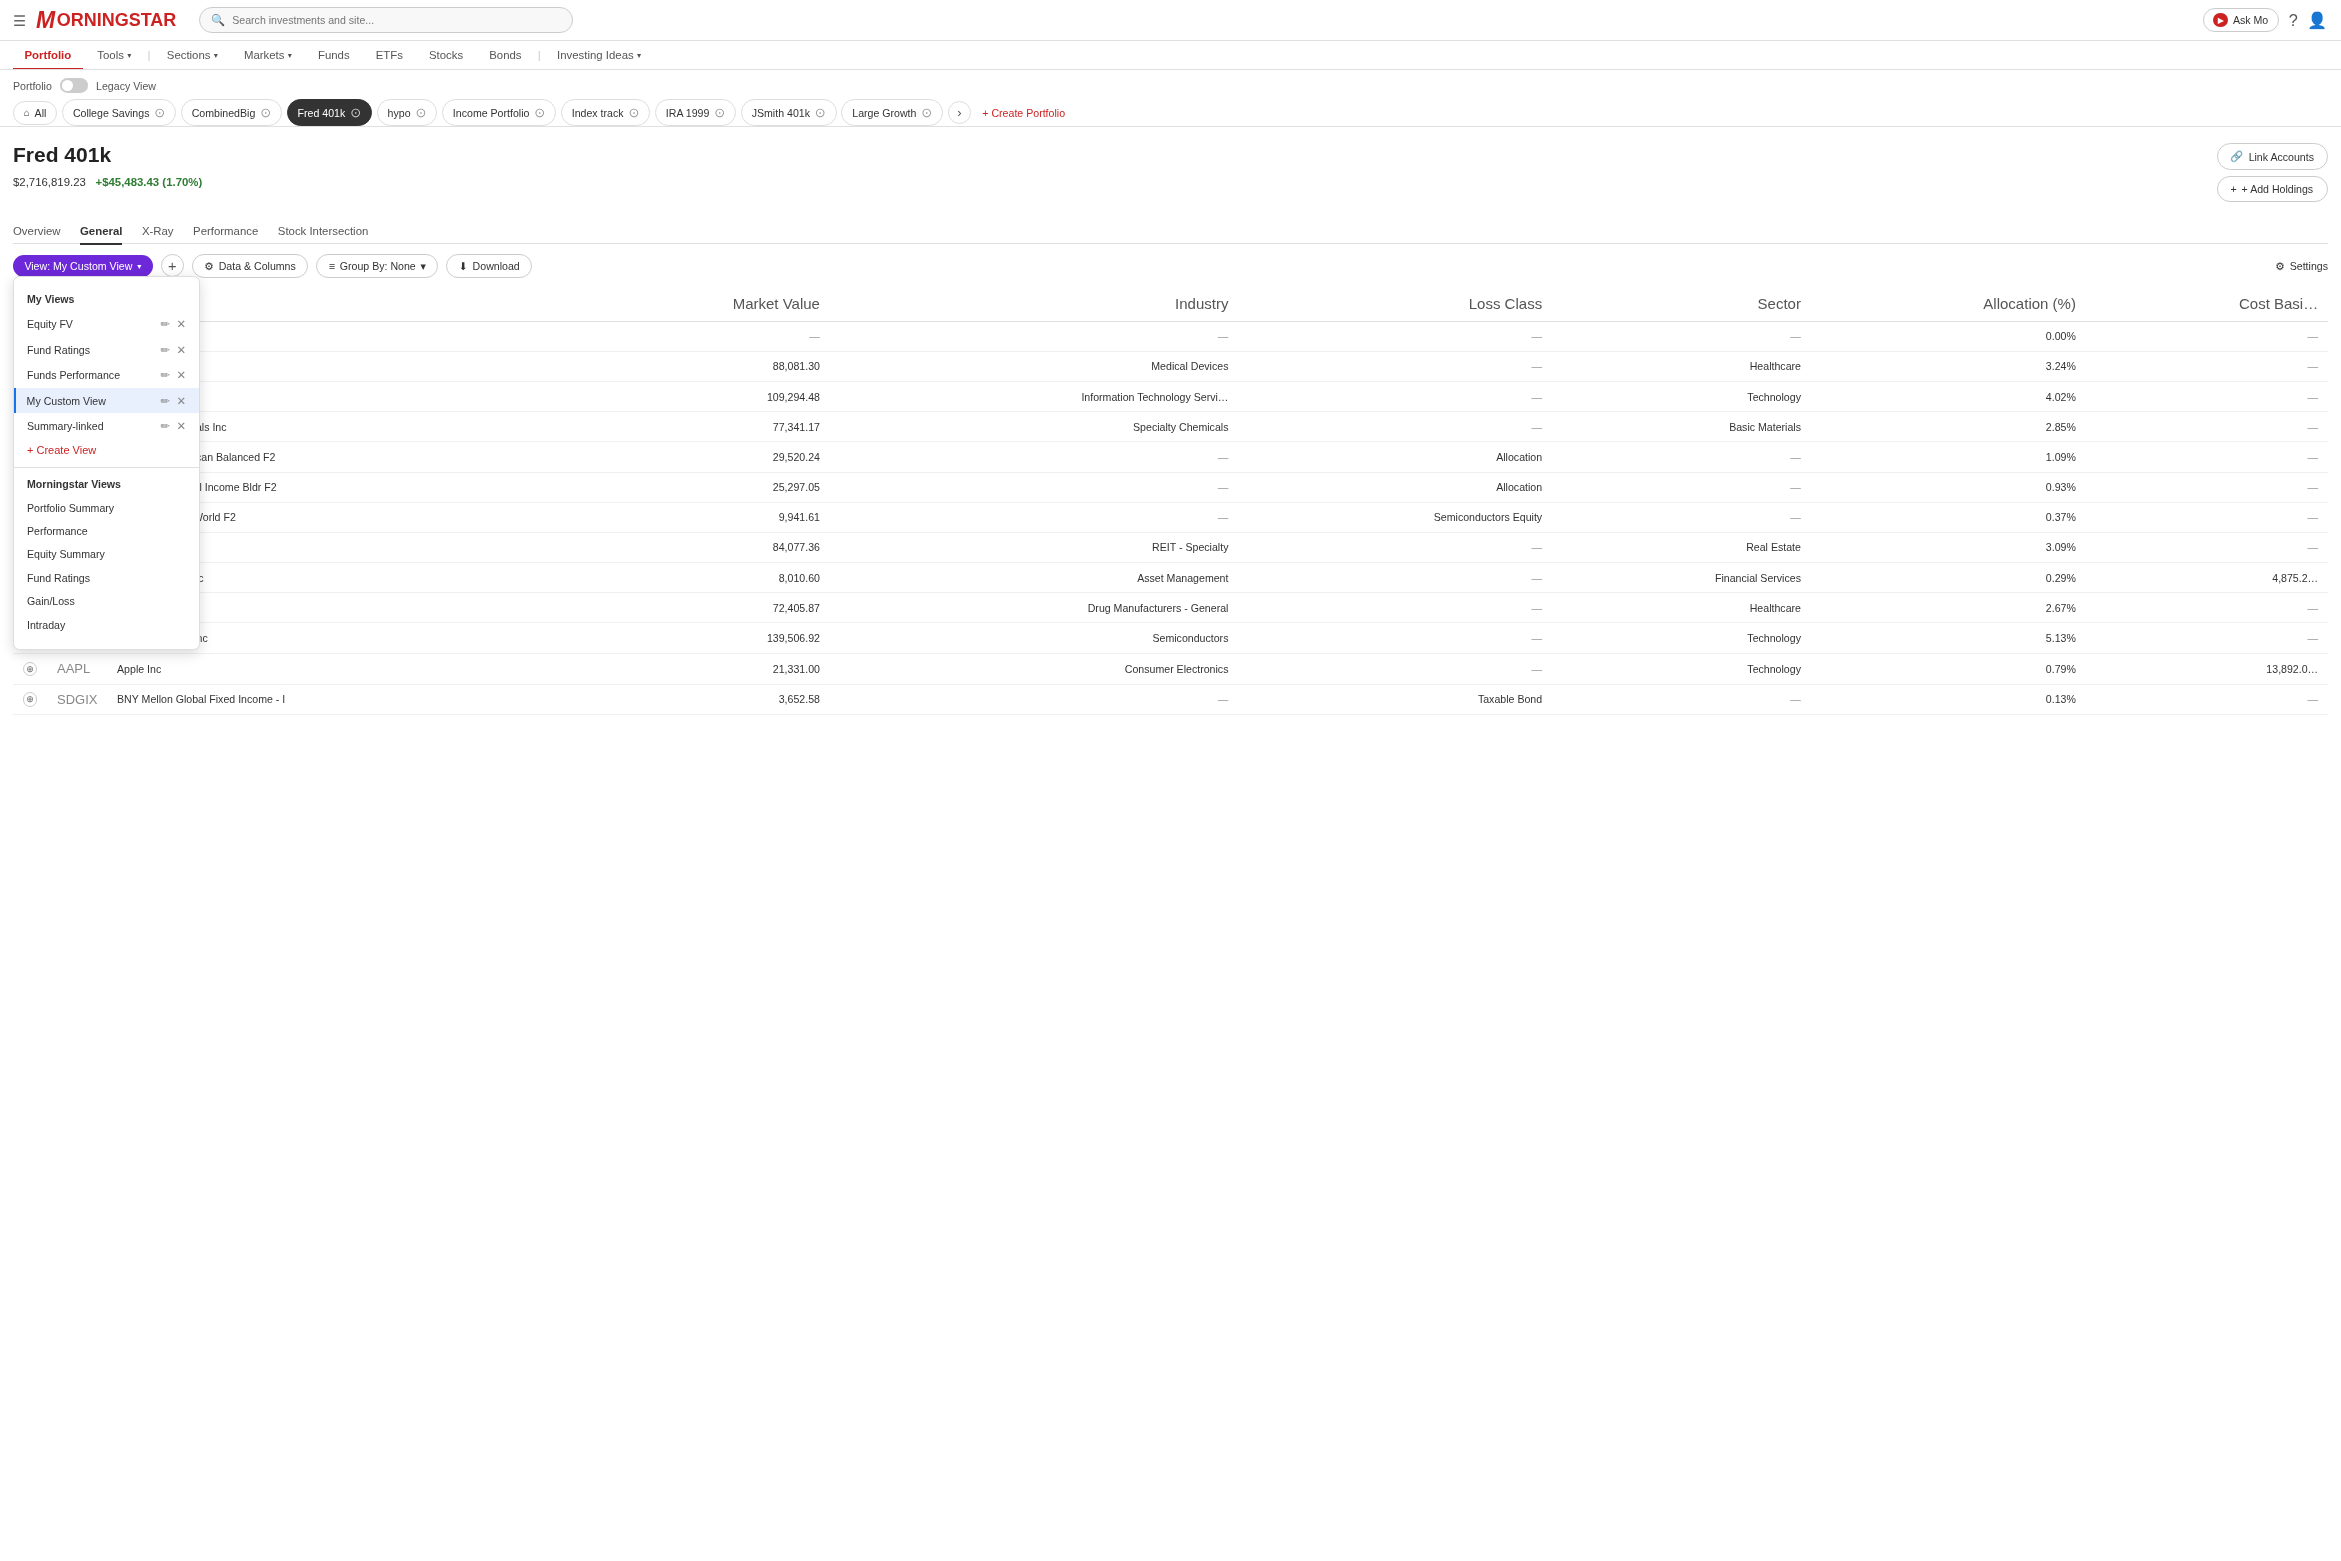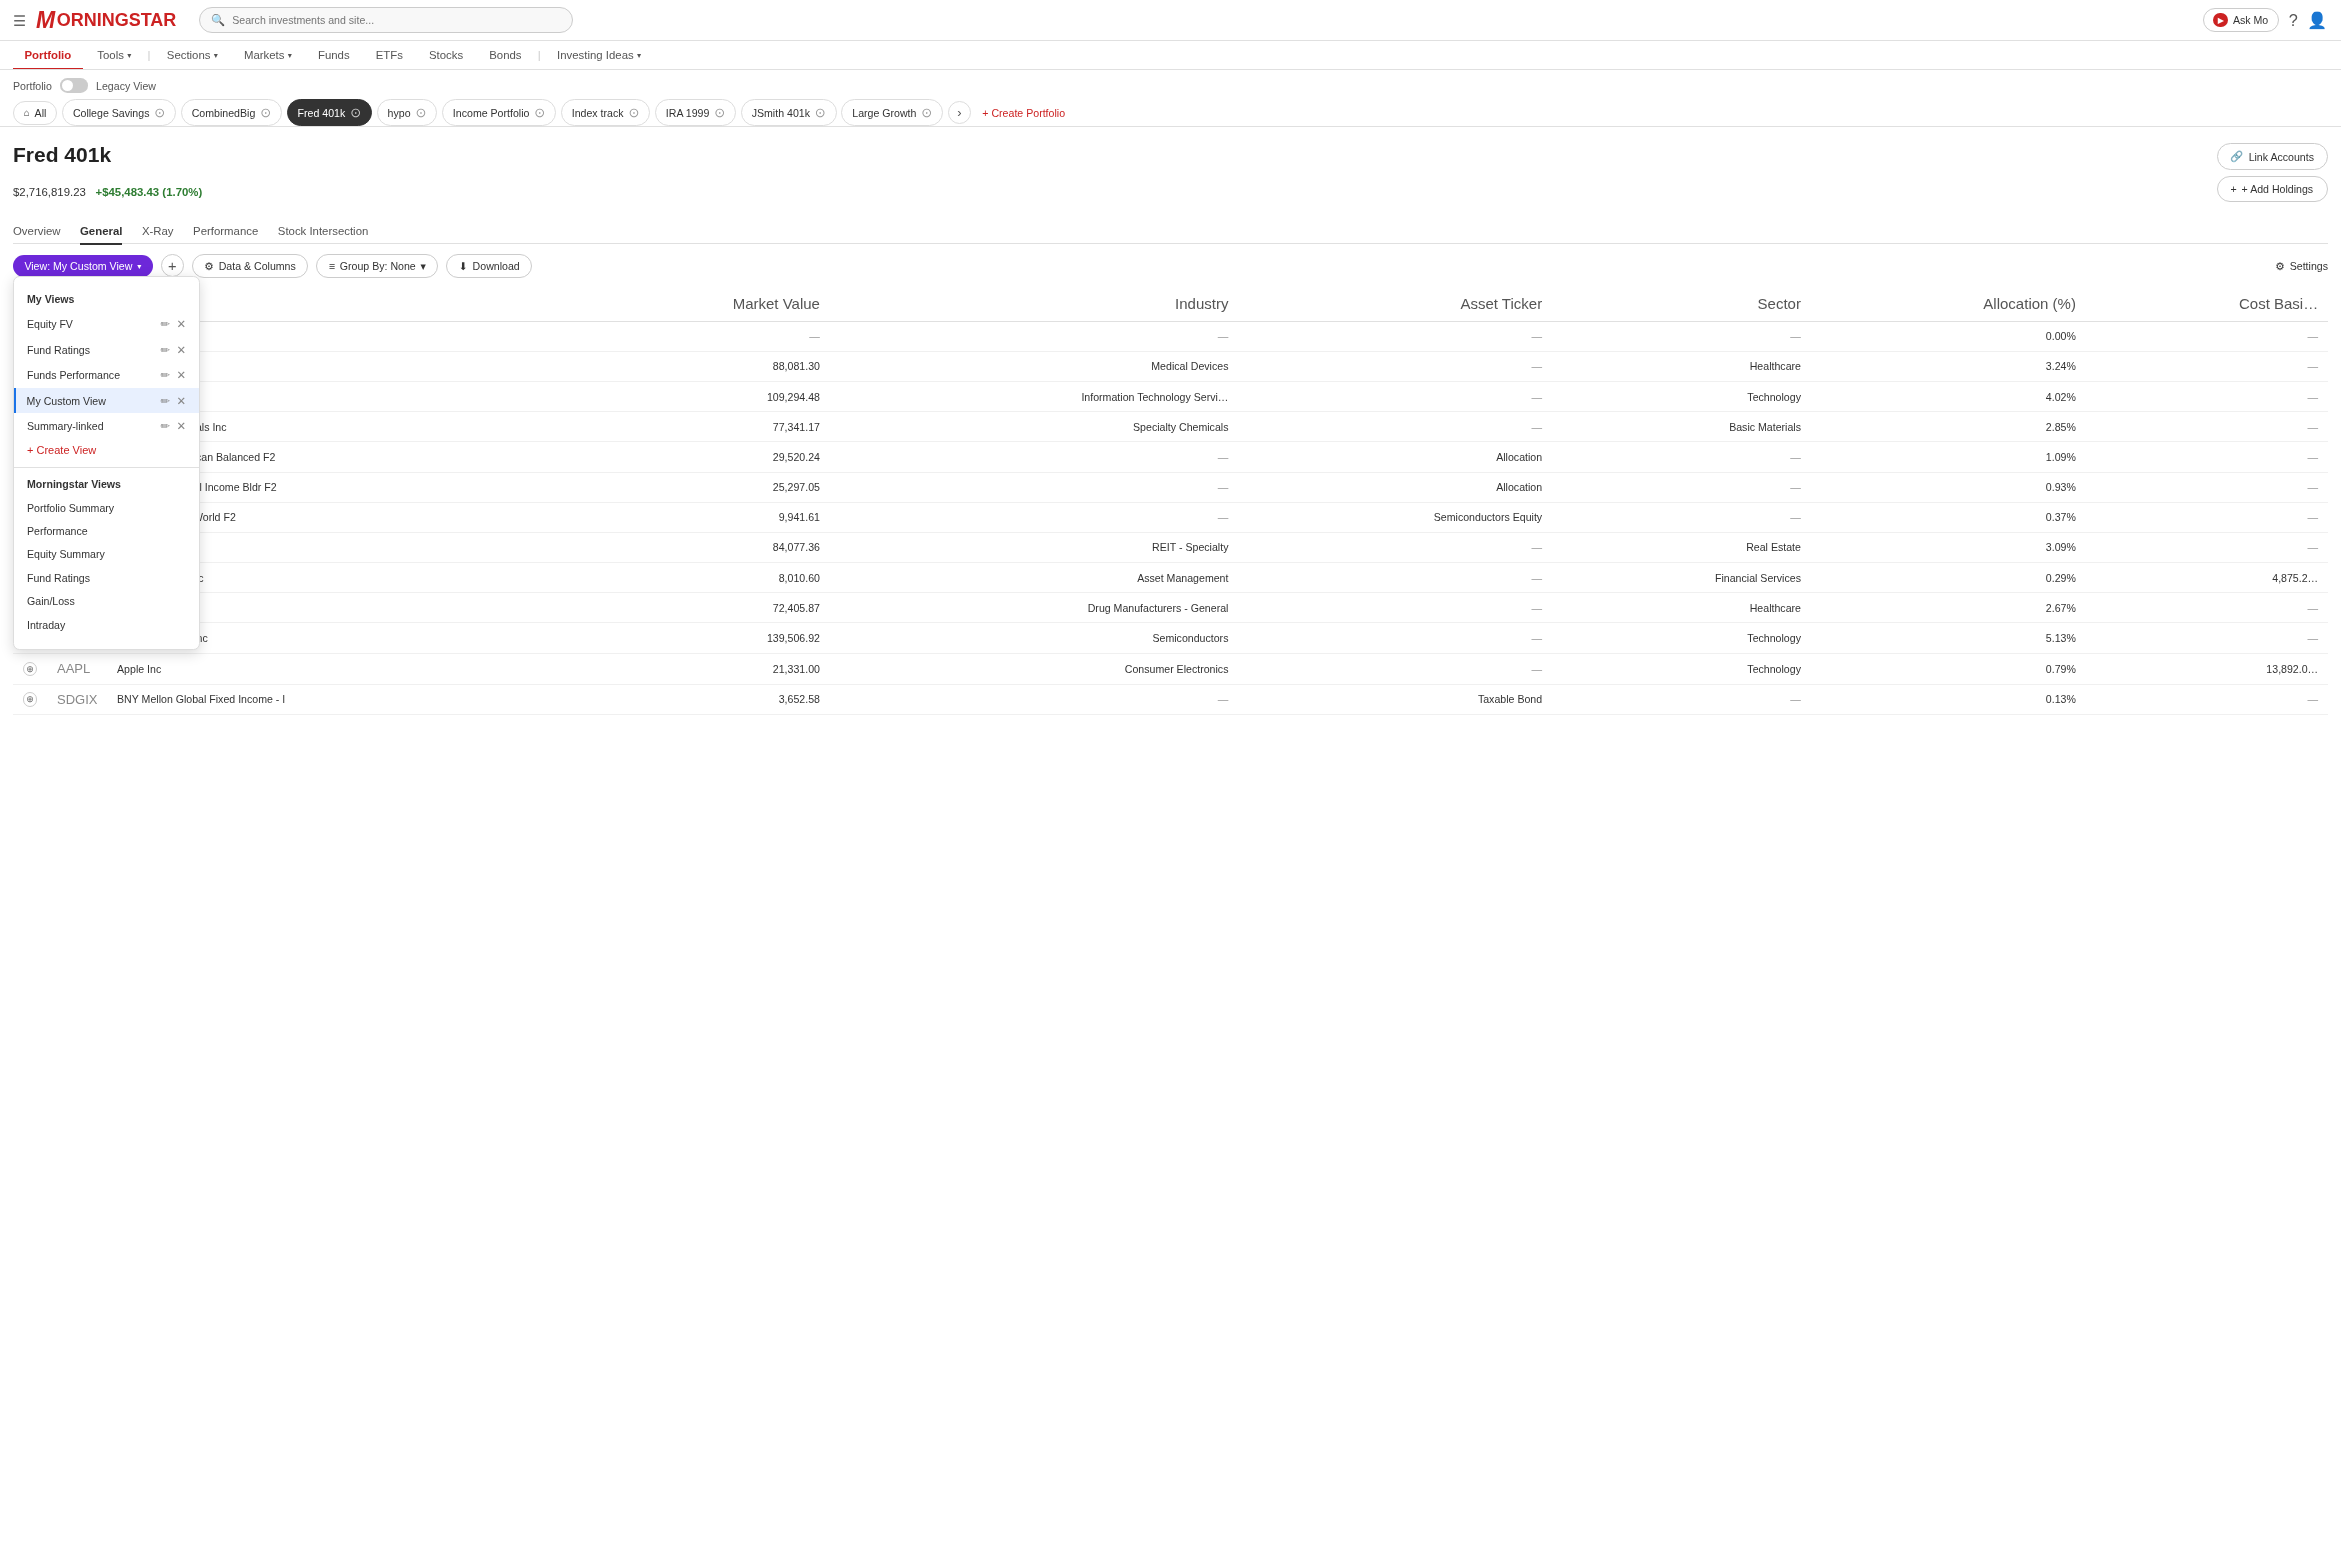--- a/index.html
+++ b/index.html
@@ -39,21 +39,21 @@
     .ptab .home-icon { font-size: 9.8px; }
     .ptab .dot-menu { font-size: 13px; color: #999; }
     .ptab.active .dot-menu { color: #ccc; }
     .more-btn { width: 23px; height: 23px; border: 0.8px solid #ddd; border-radius: 50%; display: flex; align-items: center; justify-content: center; cursor: pointer; font-size: 13px; color: #555; }
     .create-portfolio { color: #cc2222; font-size: 10.6px; cursor: pointer; display: flex; gap: 3.3px; margin-left: 6.5px; white-space: nowrap; }
 
     
     .portfolio-content { padding: 16.3px 13px 0; }
     .portfolio-header { display: flex; justify-content: space-between; align-items: flex-start; margin-bottom: 16.3px; }
     .portfolio-title { font-size: 21px; font-weight: 700; color: #222; }
-    .portfolio-value { font-size: 11.4px; color: #333; margin-top: 19px; }
+    .portfolio-value { font-size: 11.4px; color: #333; margin-top: 9px; }
     .portfolio-gain { color: #2e7d32; font-weight: 600; }
     .action-btns { display: flex; flex-direction: column; gap: 6.5px; }
     .action-btn { display: flex; align-items: center; gap: 4.9px; padding: 5.7px 13px; border: 0.8px solid #ccc; border-radius: 16.3px; cursor: pointer; font-size: 10.6px; background: white; color: #333; }
 
     
     .sub-tabs { display: flex; gap: 19.5px; border-bottom: 1.6px solid #e0e0e0; margin-bottom: 0; }
     .sub-tab { padding: 6.5px 0; font-size: 11.4px; color: #555; cursor: pointer; position: relative; }
     .sub-tab.active { color: #333; font-weight: 600; }
     .sub-tab.active::after { content: ''; position: absolute; bottom: -1.6px; left: 0; right: 0; height: 1.6px; background: #333; }
 
@@ -271,21 +271,21 @@
 
   <div class="table-container">
     <table>
       <thead>
         <tr>
           <th style="width:24.4px;"></th>
           <th style="width:49px; text-align:left;">Ticker</th>
           <th style="text-align:left; min-width:163px;">Holding</th>
           <th>Market Value</th>
           <th>Industry</th>
-          <th>Asset Ticker</th>
+          <th>Loss Class</th>
           <th>Sector</th>
           <th>Allocation (%)</th>
           <th>Cost Basi…</th>
         </tr>
       </thead>
       <tbody id="table-body">
       <tr>
       <td>
         <span class="expand-icon">⊕</span>
       </td>

